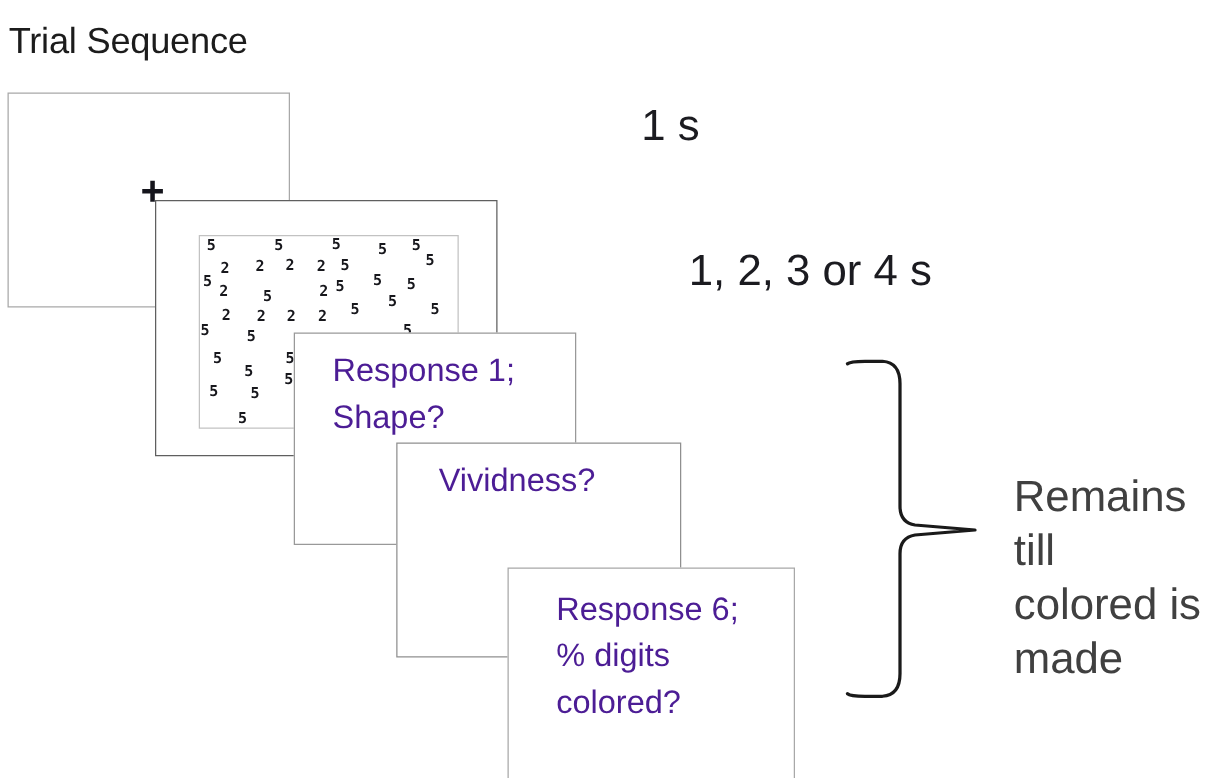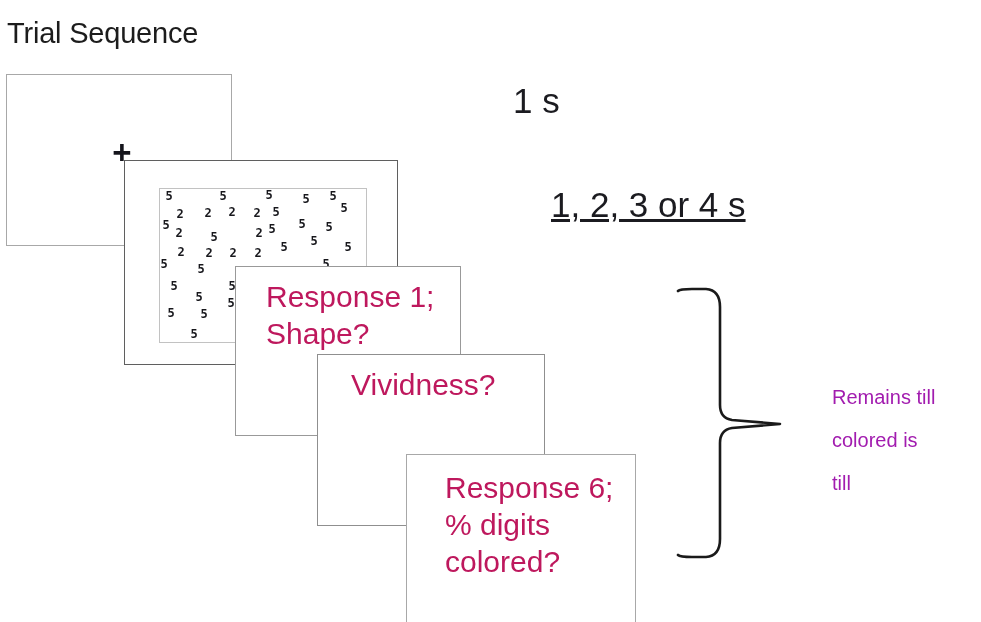--- a/index.html
+++ b/index.html
@@ -82,47 +82,47 @@
     border: 1.5px solid #8f8f8f;
     z-index: 4;
   }
   .box-response3 {
     left: 406px; top: 441px;
     width: 230px; height: 172px;
     border: 1.5px solid #a8a8a8;
     z-index: 5;
   }
   .resp-text {
-    font-size: 30px;
+    font-size: 26px;
     line-height: 37px;
-    color: #be185d;
+    color: #4c1d95;
   }
   .box-response1 .resp-text { padding: 11px 0 0 30px; }
   .box-response2 .resp-text { padding: 11px 0 0 33px; }
   .box-response3 .resp-text { padding: 14px 0 0 38px; }
   .duration-label {
     position: absolute;
     font-size: 35px;
     color: #1b1b20;
     z-index: 10;
     white-space: nowrap;
   }
   .label-fixation-duration { left: 513px; top: 68px; }
-  .label-stimulus-duration { left: 551px; top: 172px; text-decoration: underline; }
+  .label-stimulus-duration { left: 551px; top: 184px; }
   .brace-svg {
     position: absolute;
     left: 670px; top: 272px;
     z-index: 10;
   }
   .brace-annotation {
     position: absolute;
-    left: 832px; top: 363px;
-    font-size: 20px;
+    left: 811px; top: 363px;
+    font-size: 35px;
     line-height: 43px;
-    color: #a21caf;
+    color: #404040;
     z-index: 10;
   }
 </style>
 </head>
 <body>
 
 <div class="canvas">
 
   <h1 class="page-title">Trial Sequence</h1>
 
@@ -194,16 +194,16 @@
   <div class="duration-label label-fixation-duration">1 s</div>
   <div class="duration-label label-stimulus-duration">1, 2, 3 or 4 s</div>
 
   <svg class="brace-svg" width="114" height="276" viewBox="0 0 114 276">
     <path d="M 8 6 Q 10 4 22 4 L 36 4 Q 50 5 50 22 L 50 120 Q 50 133 62 135 L 110 139 L 62 143 Q 50 145 50 158 L 50 254 Q 50 271 36 272 L 22 272 Q 10 272 8 270" fill="none" stroke="#1a1a1a" stroke-width="2.6" stroke-linecap="round" stroke-linejoin="round"></path>
   </svg>
 
   <div class="brace-annotation">
     <div>Remains till</div>
     <div>colored is</div>
-    <div>till</div>
+    <div>made</div>
   </div>
 
 </div>
 
 </body></html>

